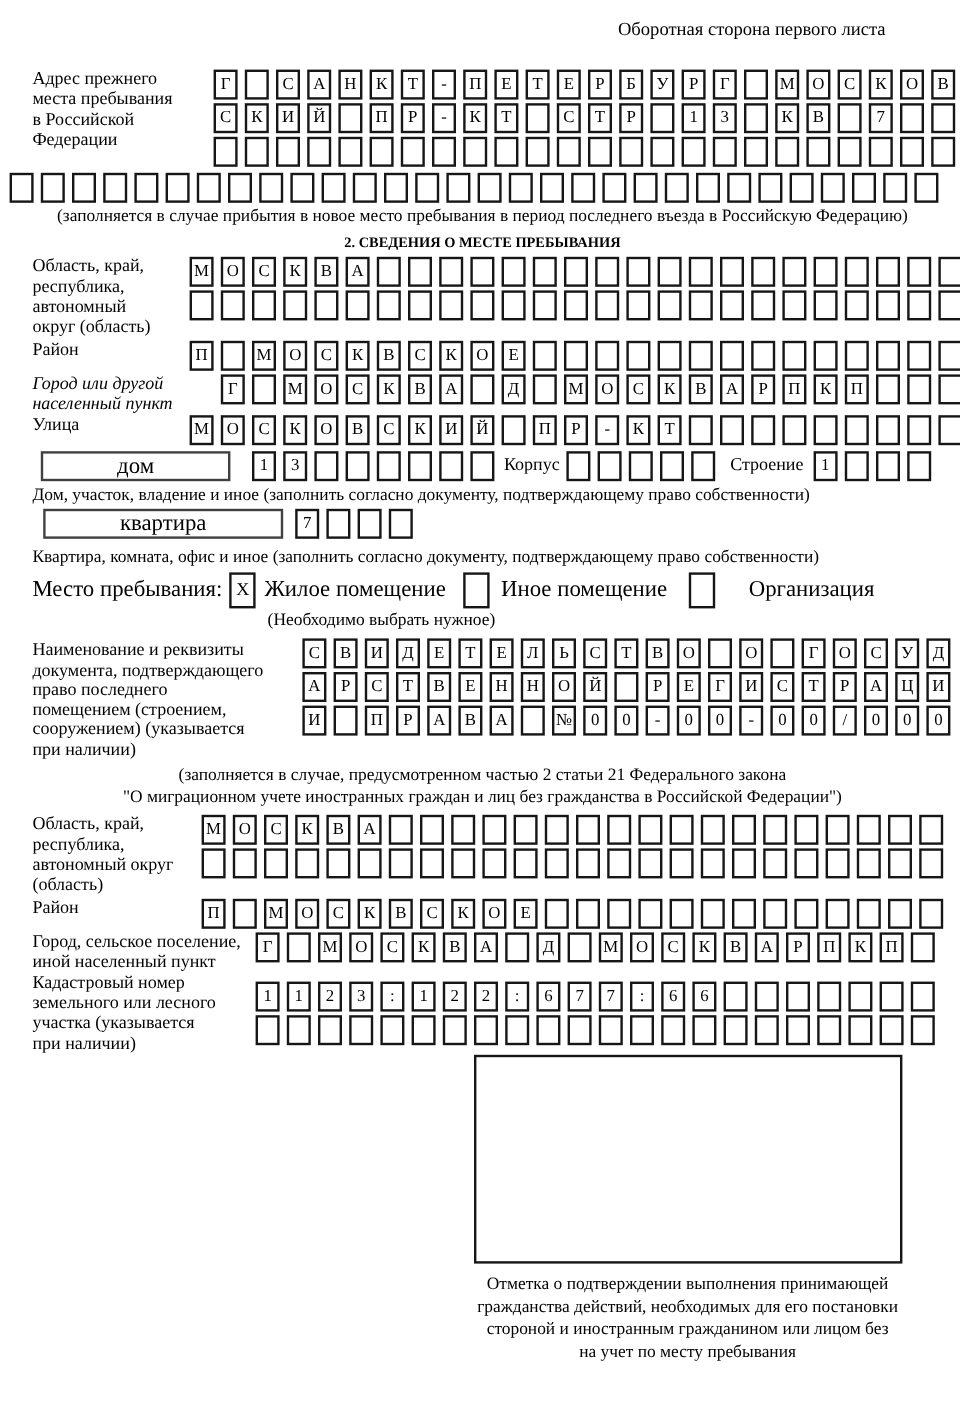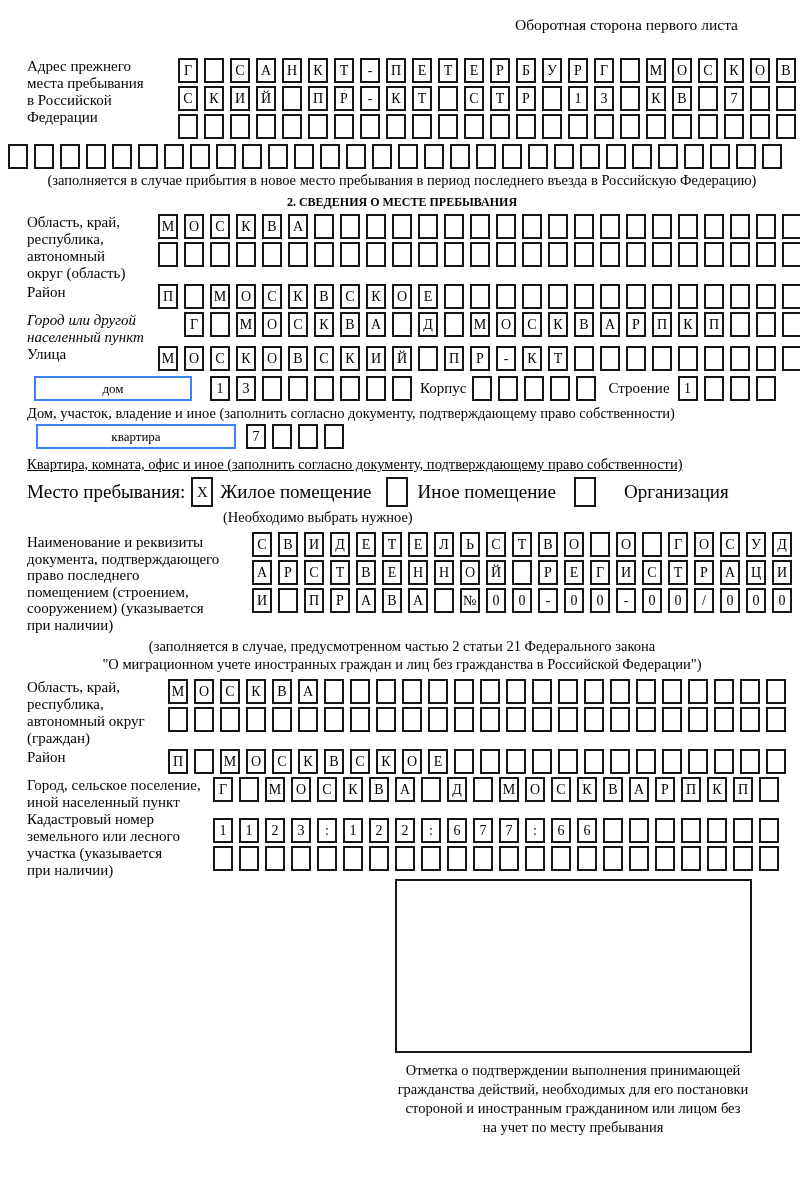--- a/index.html
+++ b/index.html
@@ -30,30 +30,30 @@
   .center { text-align:center; }
   .title { font-weight:bold; font-size:12px; text-align:center; }
 
   .addr-block { margin-top:24px; }
   .fullrow { margin-top:2px; }
   .top-note { margin-top:3px; }
   .s2-title { margin-top:6px; }
   .region-row { margin-top:4px; min-height:70px; }
   .house-row { margin-top:2px; display:flex; align-items:flex-start; }
   .fieldbox {
-    height:25px; border:2px solid #3b82f6;
+    height:25px; border:2px solid #404040;
     display:flex; align-items:center; justify-content:center;
-    font-size:13px; flex:0 0 auto;
+    font-size:19px; flex:0 0 auto;
   }
   .house-box { width:158px; margin-left:26px; margin-right:18px; }
   .apt-box { width:200px; margin-left:28px; margin-right:10px; }
   .inline-lbl { font-size:15px; line-height:25px; flex:0 0 auto; }
   .house-note { margin-top:1px; padding-left:19px; }
   .apt-row { margin-top:2px; }
-  .apt-note { margin-top:4px; padding-left:19px;text-decoration:underline; }
+  .apt-note { margin-top:4px; padding-left:19px; }
 
   .stay-row { margin-top:4px; display:flex; align-items:center; padding-left:19px; }
   .checkbox {
     width:22px; height:30px; border:2px solid #161616;
     display:flex; align-items:center; justify-content:center;
     font-size:15px; flex:0 0 auto;
   }
   .stay-lbl { font-size:19px; }
   .choose-note { margin-top:2px; margin-left:215px; }
 
@@ -501,21 +501,21 @@
   <div class="fact-notes">
       <div>(заполняется в случае, предусмотренном частью 2 статьи 21 Федерального закона</div>
       <div>"О миграционном учете иностранных граждан и лиц без гражданства в Российской Федерации")</div>
     </div>
 
   <div class="frow fact-region">
     <div class="lbl w160">
         <div>Область, край,</div>
         <div>республика,</div>
         <div>автономный округ</div>
-        <div>(граждан)</div>
+        <div>(область)</div>
       </div>
     <div>
       <div class="grid">
           <span class="cell">М</span>
           <span class="cell">О</span>
           <span class="cell">С</span>
           <span class="cell">К</span>
           <span class="cell">В</span>
           <span class="cell">А</span>
           <span class="cell"></span>

